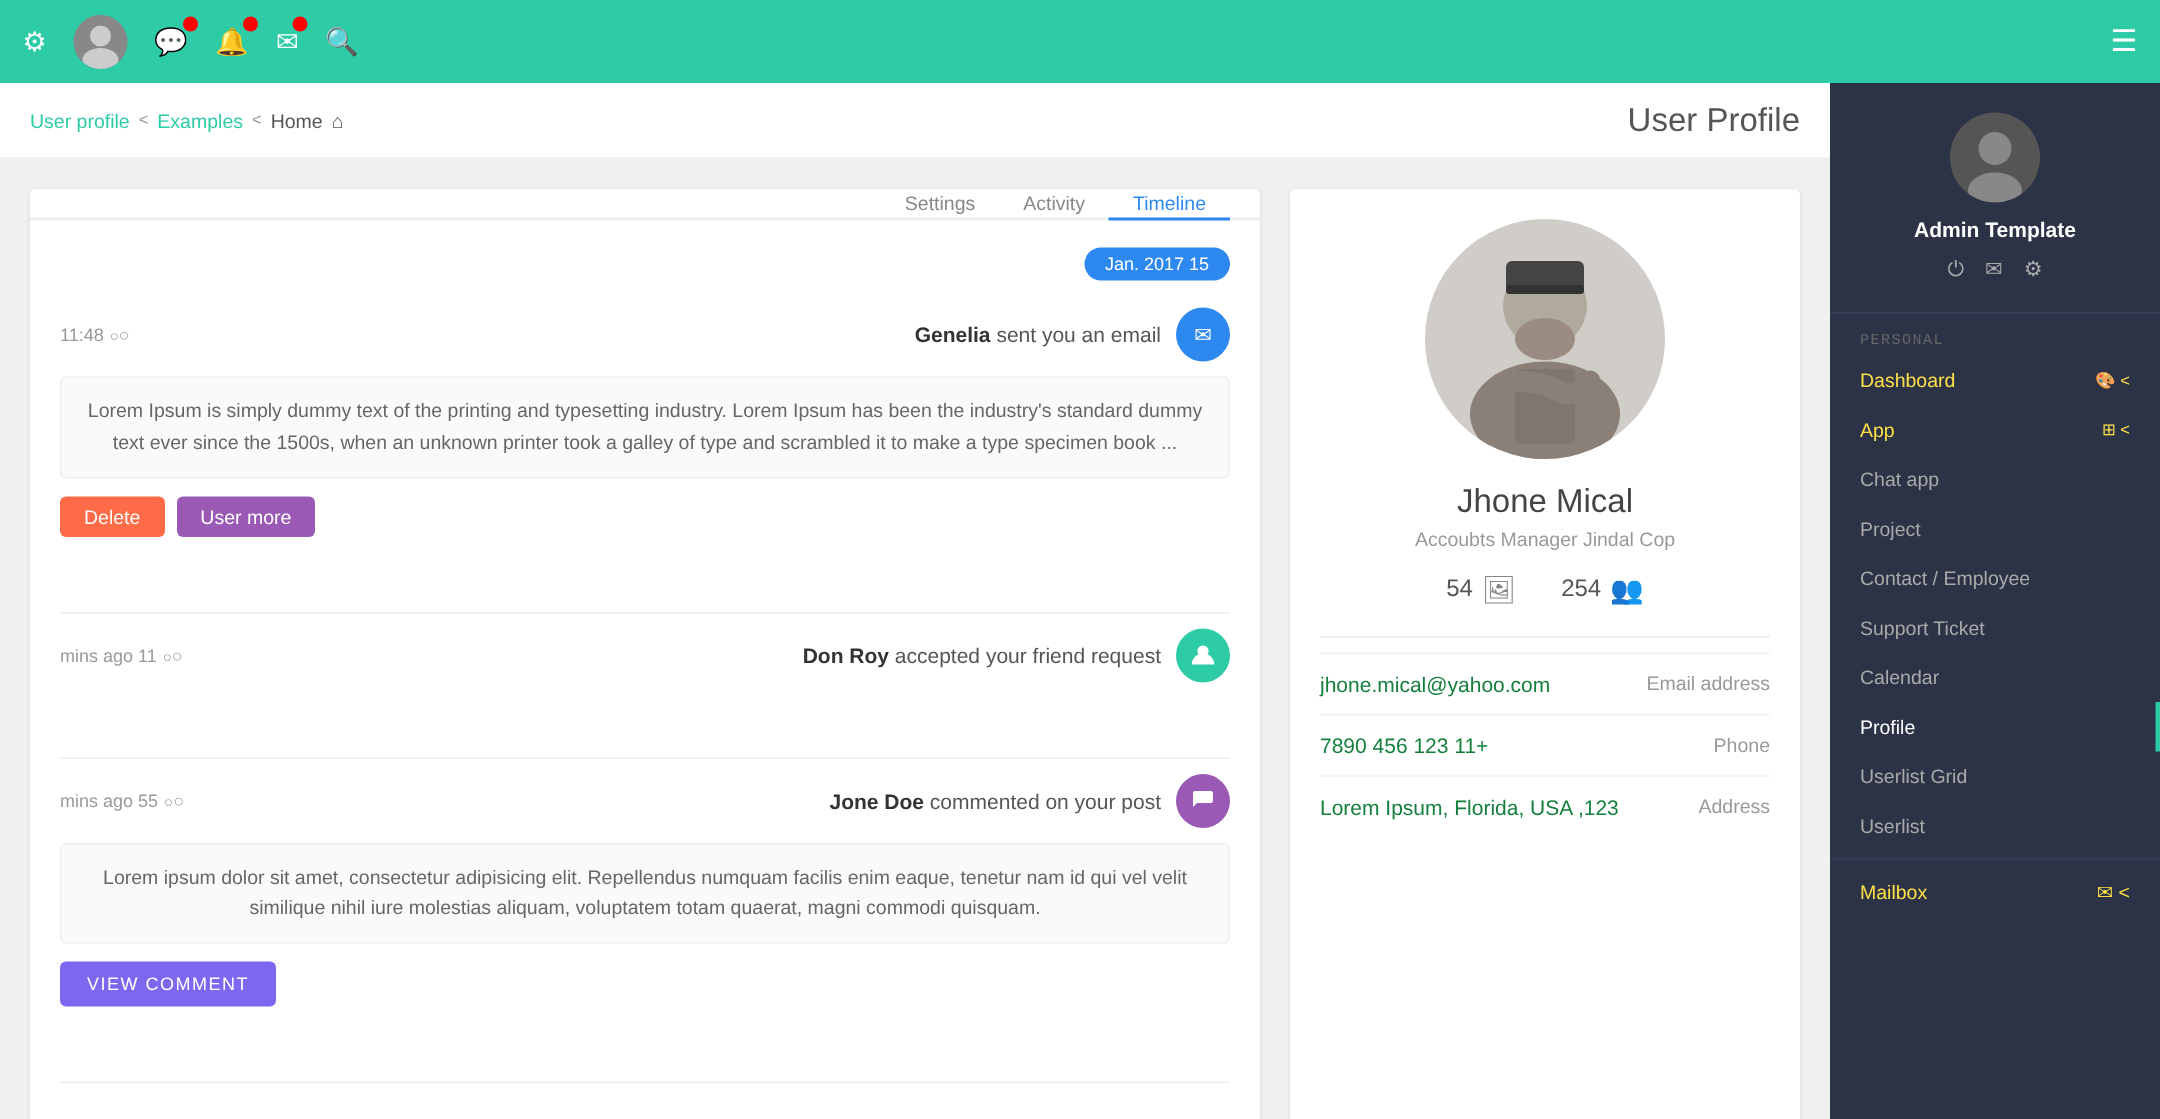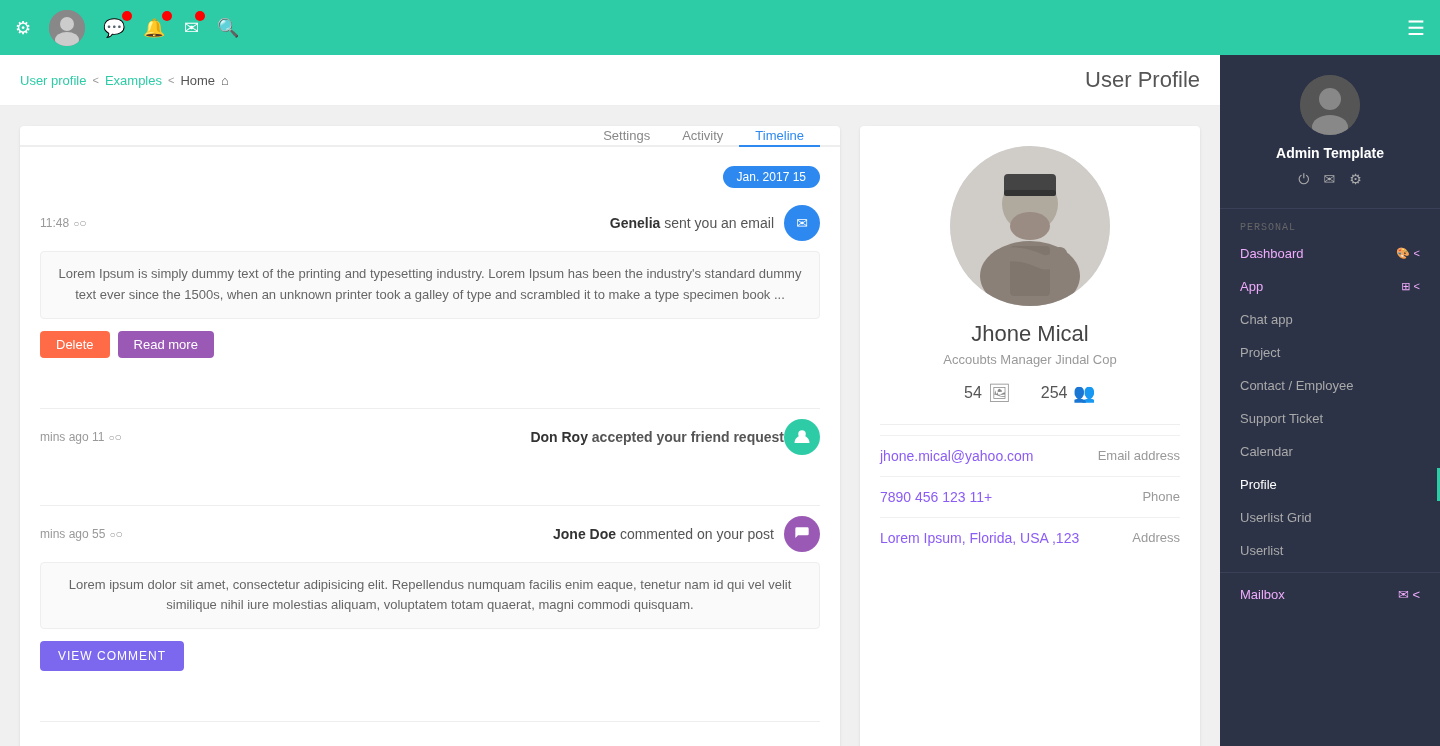--- a/index.html
+++ b/index.html
@@ -42,21 +42,21 @@
     .right-sidebar .brand-name { color: white; font-size: 14px; font-weight: 600; margin-bottom: 10px; }
     .right-sidebar .brand-icons { display: flex; gap: 14px; color: #aaa; font-size: 14px; }
     .right-sidebar .brand-icons span { cursor: pointer; }
     .right-sidebar .sidebar-divider { border: none; border-top: 1px solid #3a4058; margin: 5px 0; }
     .right-sidebar .section-label {
       font-size: 10px; letter-spacing: 1px; color: #666;
       padding: 8px 20px 4px; text-transform: uppercase; font-family: Liberation Mono, monospace;
     }
     .right-sidebar .sidebar-group-header {
       display: flex; align-items: center; justify-content: space-between;
-      padding: 9px 20px; cursor: pointer; font-size: 13px; color: #f0abfc;
+      padding: 9px 20px; cursor: pointer; font-size: 13px; color: #fde047;
     }
     .right-sidebar .sidebar-group-header .chevron { font-size: 11px; }
     .sidebar-item-row {
       position: relative; display: flex; align-items: center; justify-content: space-between;
       padding: 9px 20px; cursor: pointer; font-size: 13px; color: #aaa;
     }
     .sidebar-item-row.active-item { color: white; }
     .sidebar-item-row .active-bar {
       position: absolute; right: 0; top: 0; bottom: 0; width: 3px; background: #2dcca7;
     }
@@ -140,21 +140,21 @@
     .profile-card .profile-name { text-align: center; font-size: 22px; color: #444; margin-bottom: 5px; }
     .profile-card .profile-title { text-align: center; font-size: 13px; color: #999; margin-bottom: 15px; }
     .profile-card .profile-stats {
       display: flex; justify-content: center; gap: 30px; margin-bottom: 20px;
     }
     .profile-card .stat { display: flex; align-items: center; gap: 6px; font-size: 16px; color: #555; }
     .profile-card .stat .stat-icon { font-size: 18px; color: #888; }
     .profile-card .profile-divider { border: none; border-top: 1px solid #eee; margin: 10px 0; }
     .profile-card .info-row { display: flex; justify-content: space-between; align-items: flex-start; padding: 12px 0; border-top: 1px solid #f0f0f0; }
     .profile-card .info-label { font-size: 13px; color: #999; text-align: right; }
-    .profile-card .info-value { font-size: 14px; color: #8b5cf6; text-align: center; }
+    .profile-card .info-value { font-size: 14px; color: #15803d; text-align: center; }
     .icon-clock::before { content: '○'; font-size: 10px; color: #999; }
   </style>
 </head>
 <body>
 
 <nav class="top-navbar">
   <div class="nav-icons">
     <span class="nav-icon">⚙</span>
     <span class="nav-icon">
       <div class="avatar">
@@ -283,32 +283,32 @@
             <div style="display:flex;align-items:center;gap:10px;">
               <div class="item-text">
                 <strong>Genelia</strong><span> sent you an email</span>
               </div>
               <div class="item-dot" style="background:#2d89ef;">✉</div>
             </div>
           </div>
           <div class="item-body">Lorem Ipsum is simply dummy text of the printing and typesetting industry. Lorem Ipsum has been the industry's standard dummy text ever since the 1500s, when an unknown printer took a galley of type and scrambled it to make a type specimen book ...</div>
           <div class="item-actions">
             <button class="btn-delete">Delete</button>
-            <button class="btn-read">Read more</button>
+            <button class="btn-read">User more</button>
           </div>
         </div>
         <hr class="timeline-divider">
 
         <div class="timeline-item">
           <div class="item-header">
             <div class="item-time">
               <span>mins ago 11</span>
               <span class="icon-clock">○</span>
             </div>
-            <div style="display:flex;align-items:center;font-weight:bold;">
+            <div style="display:flex;align-items:center;gap:10px;">
               <div class="item-text">
                 <strong>Don Roy</strong><span> accepted your friend request</span>
               </div>
               <div class="item-dot" style="background:#2dcca7;font-size:18px;">
                 <svg viewBox="0 0 24 24" width="18" height="18" fill="white">
                     <circle cx="12" cy="8" r="5"></circle>
                     <path d="M2 20c0-5.5 4.5-10 10-10s10 4.5 10 10"></path>
                   </svg>
               </div>
             </div>

